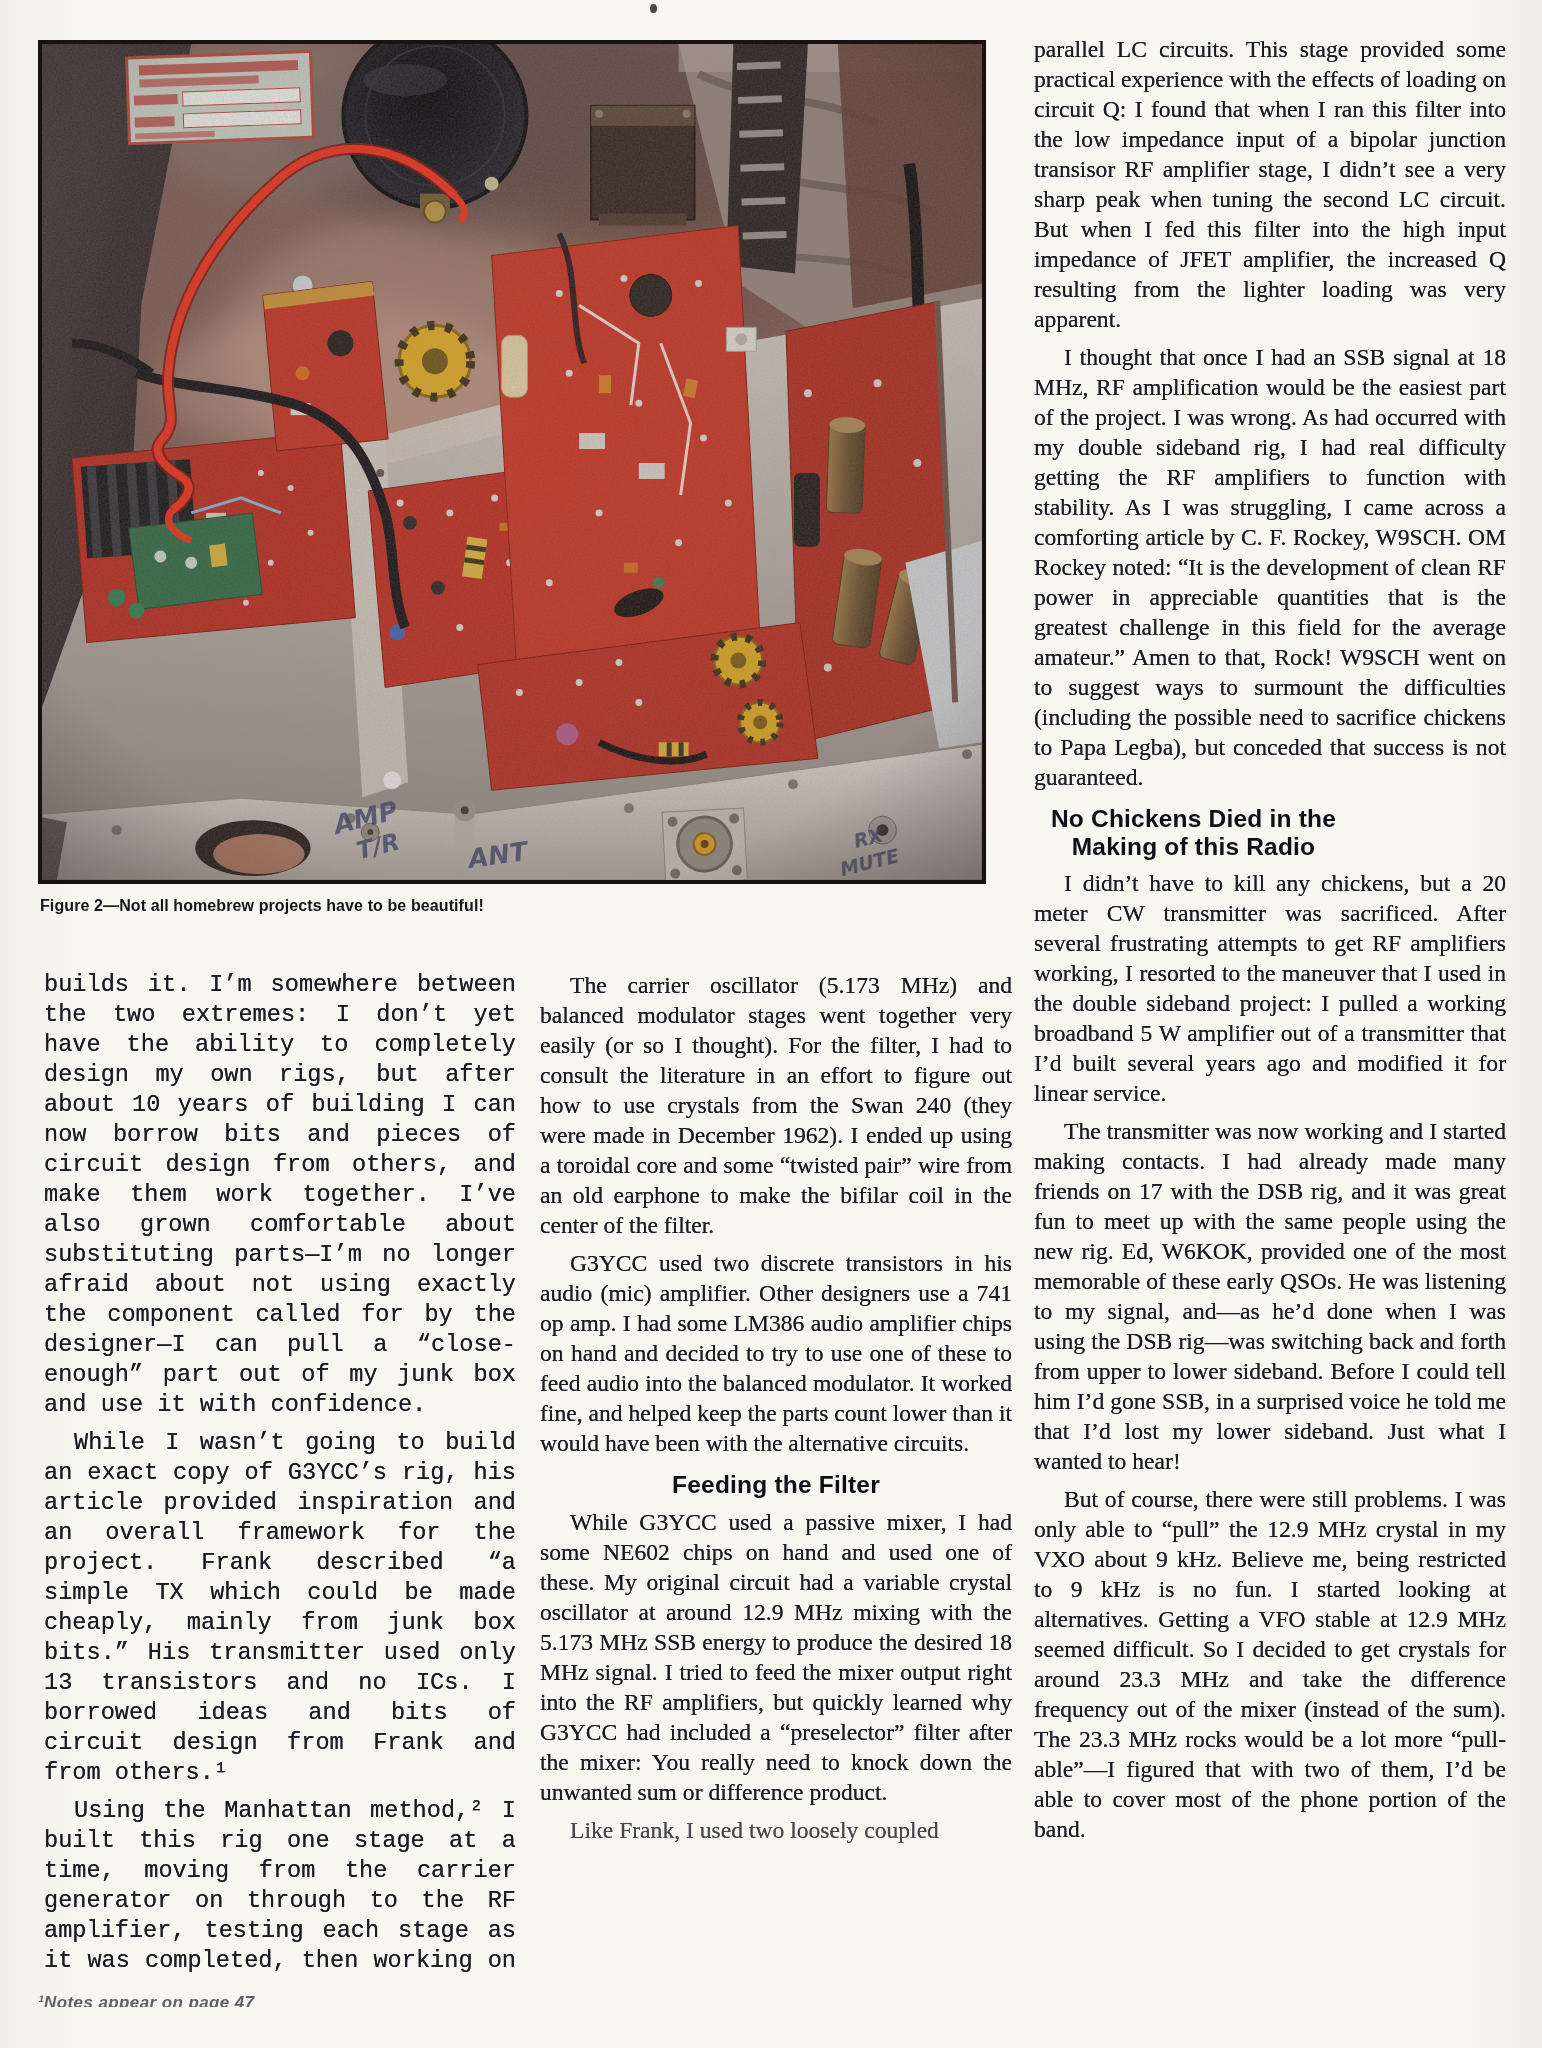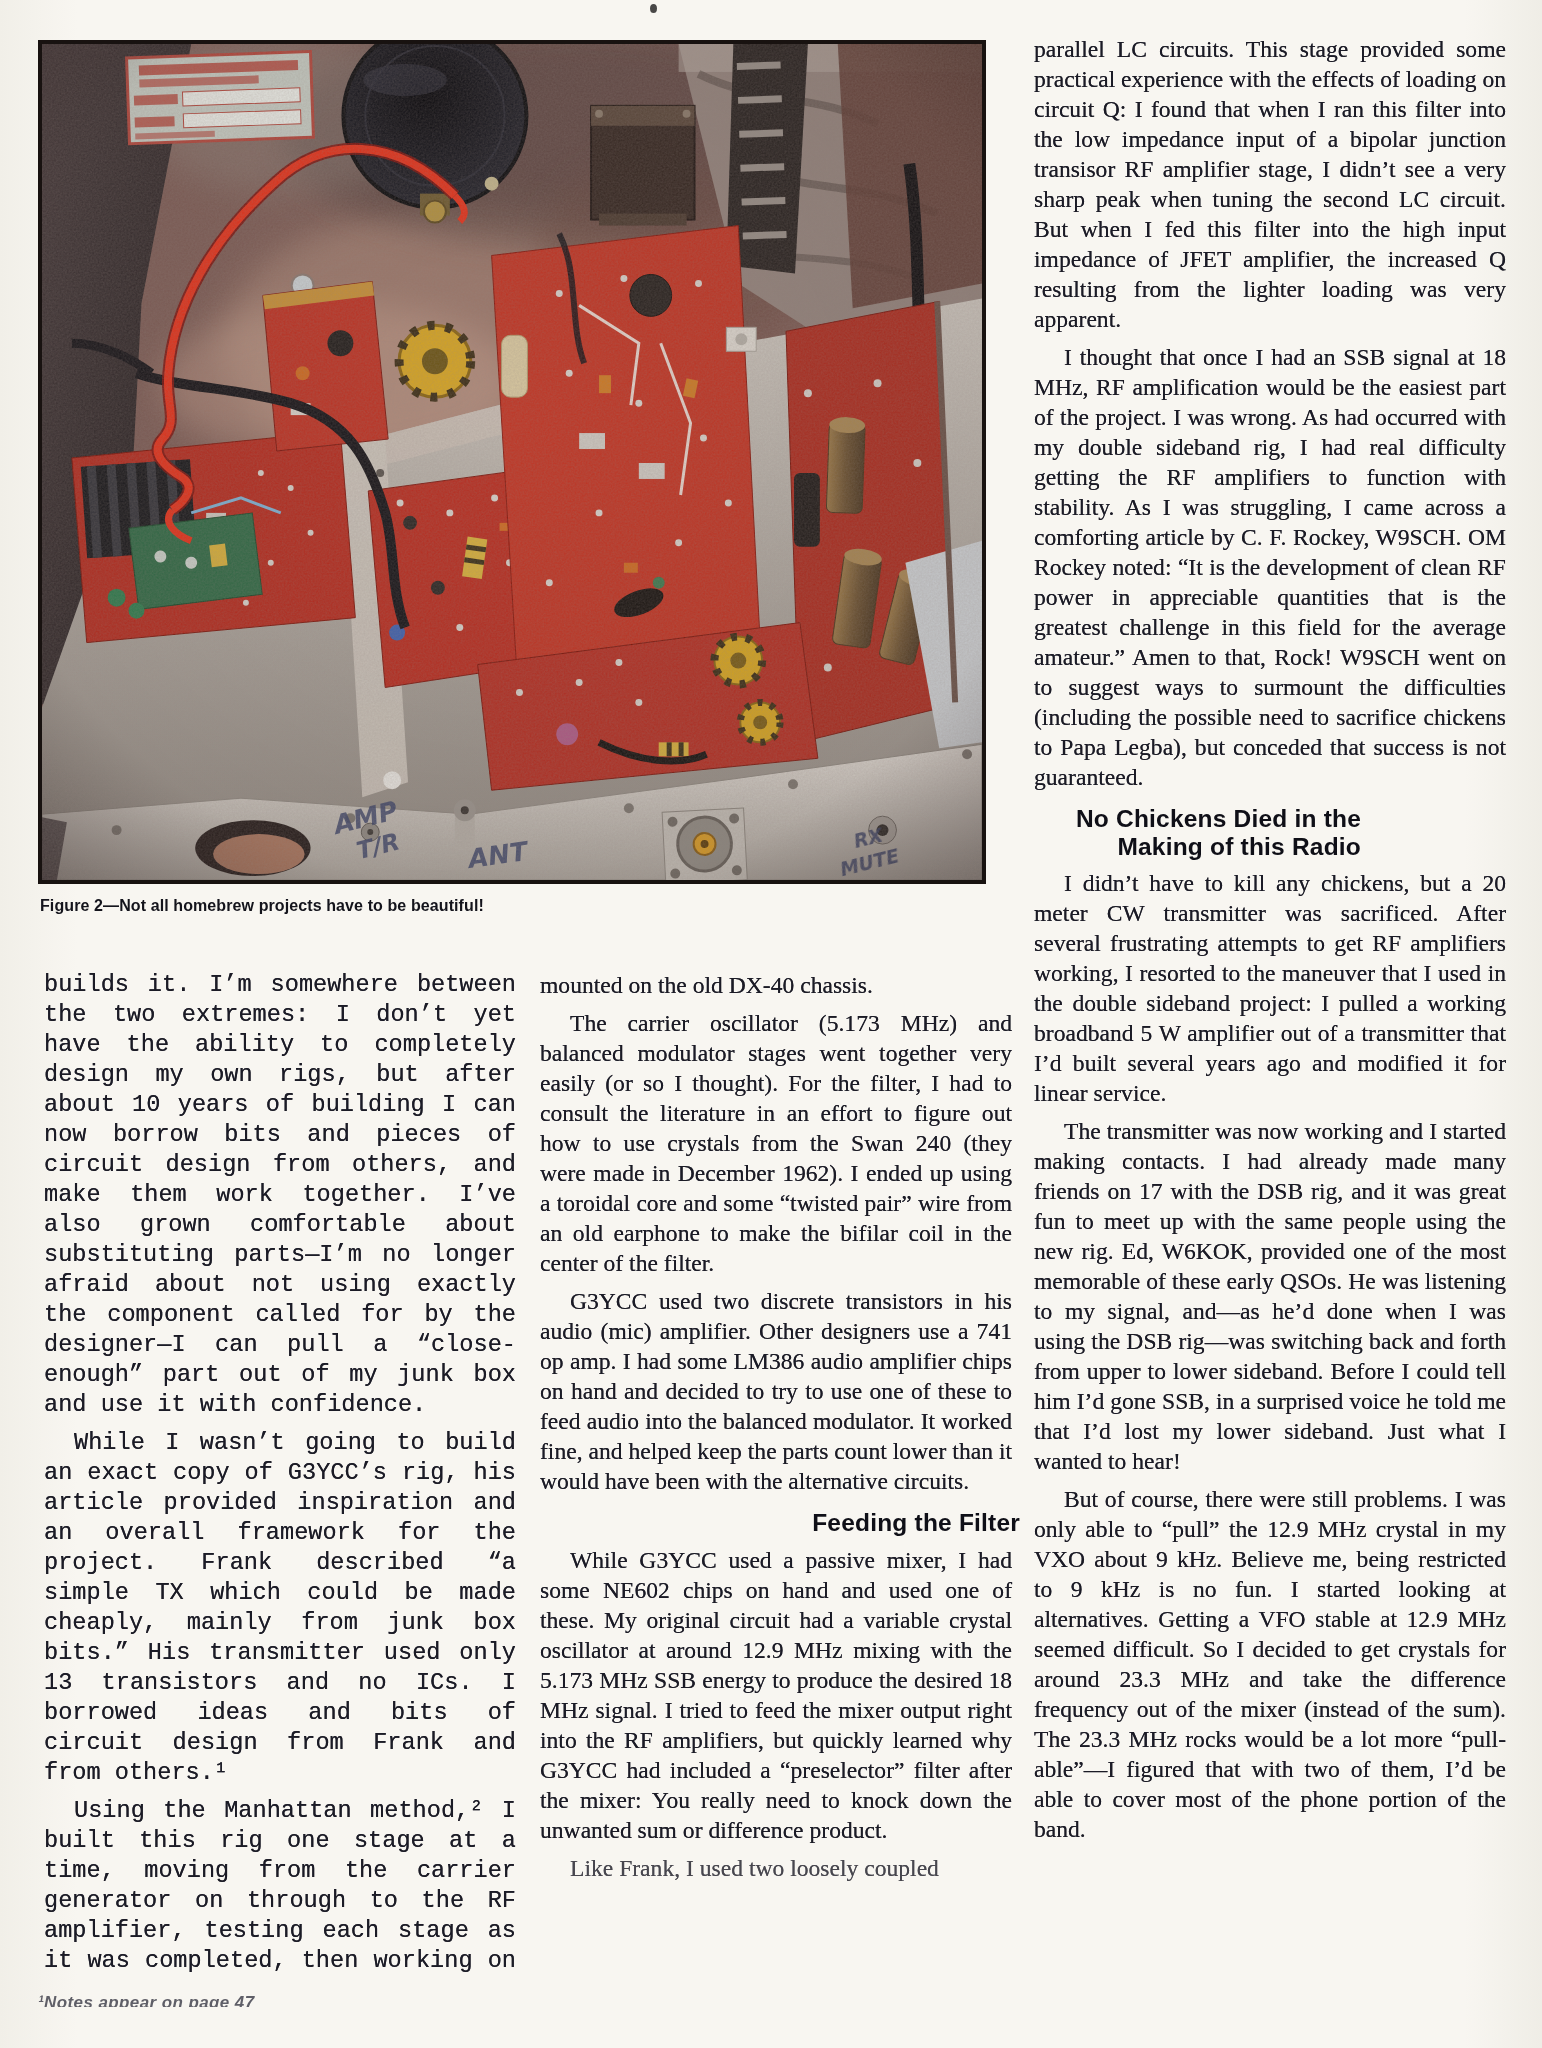--- a/index.html
+++ b/index.html
@@ -28,21 +28,21 @@
     font-size:23.6px; line-height:30px; text-align:justify;
   }
   .col p { margin:8px; text-indent:30px; text-shadow:0 0 .5px rgba(27,27,38,.85); }
   .col p.noindent { text-indent:0; }
   .col1 { left:36px;  top:962px; height:1012px; overflow:hidden;font-family:Liberation Mono, monospace; }
   .col2 { left:532px; top:962px; height:1048px; overflow:hidden; }
   .col3 { left:1026px; top:26px; height:2000px; overflow:hidden; }
   .col h2 {
     font-family:"Liberation Sans", sans-serif; font-size:24.5px;
     line-height:27.5px; color:#0f0f17; margin:13px 0 7px;
-    letter-spacing:.2px; text-align:right; text-shadow:none;
+    letter-spacing:.2px; text-align:center; text-shadow:none;
   }
   .col3 h2 { max-width:335px; }
   .fade { opacity:.8; }
   .footnote {
     position:absolute; left:38px; top:1993px; width:470px; height:14px;
     overflow:hidden; font-family:"Liberation Sans", sans-serif;
     font-style:italic; font-weight:bold; font-size:17px;
     color:#3a3a46; opacity:.8; letter-spacing:.4px;
   }
   .hand { font-family:"DejaVu Sans", sans-serif; font-style:italic; font-weight:600; }
@@ -348,21 +348,20 @@
   <div class="caption">Figure 2—Not all homebrew projects have to be beautiful!</div>
 
   <section class="col col1">
     <p class="noindent">builds it. I’m somewhere between the two extremes: I don’t yet have the ability to completely design my own rigs, but after about 10 years of building I can now borrow bits and pieces of circuit design from others, and make them work together. I’ve also grown comfortable about substituting parts—I’m no longer afraid about not using exactly the component called for by the designer—I can pull a “close-enough” part out of my junk box and use it with confidence.</p>
     <p>While I wasn’t going to build an exact copy of G3YCC’s rig, his article provided inspiration and an overall framework for the project. Frank described “a simple TX which could be made cheaply, mainly from junk box bits.” His transmitter used only 13 transistors and no ICs. I borrowed ideas and bits of circuit design from Frank and from others.¹</p>
     <p>Using the Manhattan method,² I built this rig one stage at a time, moving from the carrier generator on through to the RF amplifier, testing each stage as it was completed, then working on the interface with other stages. Completed boards were</p>
   </section>
   <div class="footnote">¹Notes appear on page 47</div>
 
   <section class="col col2">
-    <p class="noindent">mounted on the old DX-40 chassis.</p>
     <p>The carrier oscillator (5.173 MHz) and balanced modulator stages went together very easily (or so I thought). For the filter, I had to consult the literature in an effort to figure out how to use crystals from the Swan 240 (they were made in December 1962). I ended up using a toroidal core and some “twisted pair” wire from an old earphone to make the bifilar coil in the center of the filter.</p>
     <p>G3YCC used two discrete transistors in his audio (mic) amplifier. Other designers use a 741 op amp. I had some LM386 audio amplifier chips on hand and decided to try to use one of these to feed audio into the balanced modulator. It worked fine, and helped keep the parts count lower than it would have been with the alternative circuits.</p>
     <h2>Feeding the Filter</h2>
     <p>While G3YCC used a passive mixer, I had some NE602 chips on hand and used one of these. My original circuit had a variable crystal oscillator at around 12.9 MHz mixing with the 5.173 MHz SSB energy to produce the desired 18 MHz signal. I tried to feed the mixer output right into the RF amplifiers, but quickly learned why G3YCC had included a “preselector” filter after the mixer: You really need to knock down the unwanted sum or difference product.</p>
     <p class="fade">Like Frank, I used two loosely coupled</p>
   </section>
 
   <section class="col col3">
     <p class="noindent">parallel LC circuits. This stage provided some practical experience with the effects of loading on circuit Q: I found that when I ran this filter into the low impedance input of a bipolar junction transisor RF amplifier stage, I didn’t see a very sharp peak when tuning the second LC circuit. But when I fed this filter into the high input impedance of JFET amplifier, the increased Q resulting from the lighter loading was very apparent.</p>
     <p>I thought that once I had an SSB signal at 18 MHz, RF amplification would be the easiest part of the project. I was wrong. As had occurred with my double sideband rig, I had real difficulty getting the RF amplifiers to function with stability. As I was struggling, I came across a comforting article by C. F. Rockey, W9SCH. OM Rockey noted: “It is the development of clean RF power in appreciable quantities that is the greatest challenge in this field for the average amateur.” Amen to that, Rock! W9SCH went on to suggest ways to surmount the difficulties (including the possible need to sacrifice chickens to Papa Legba), but conceded that success is not guaranteed.</p>

